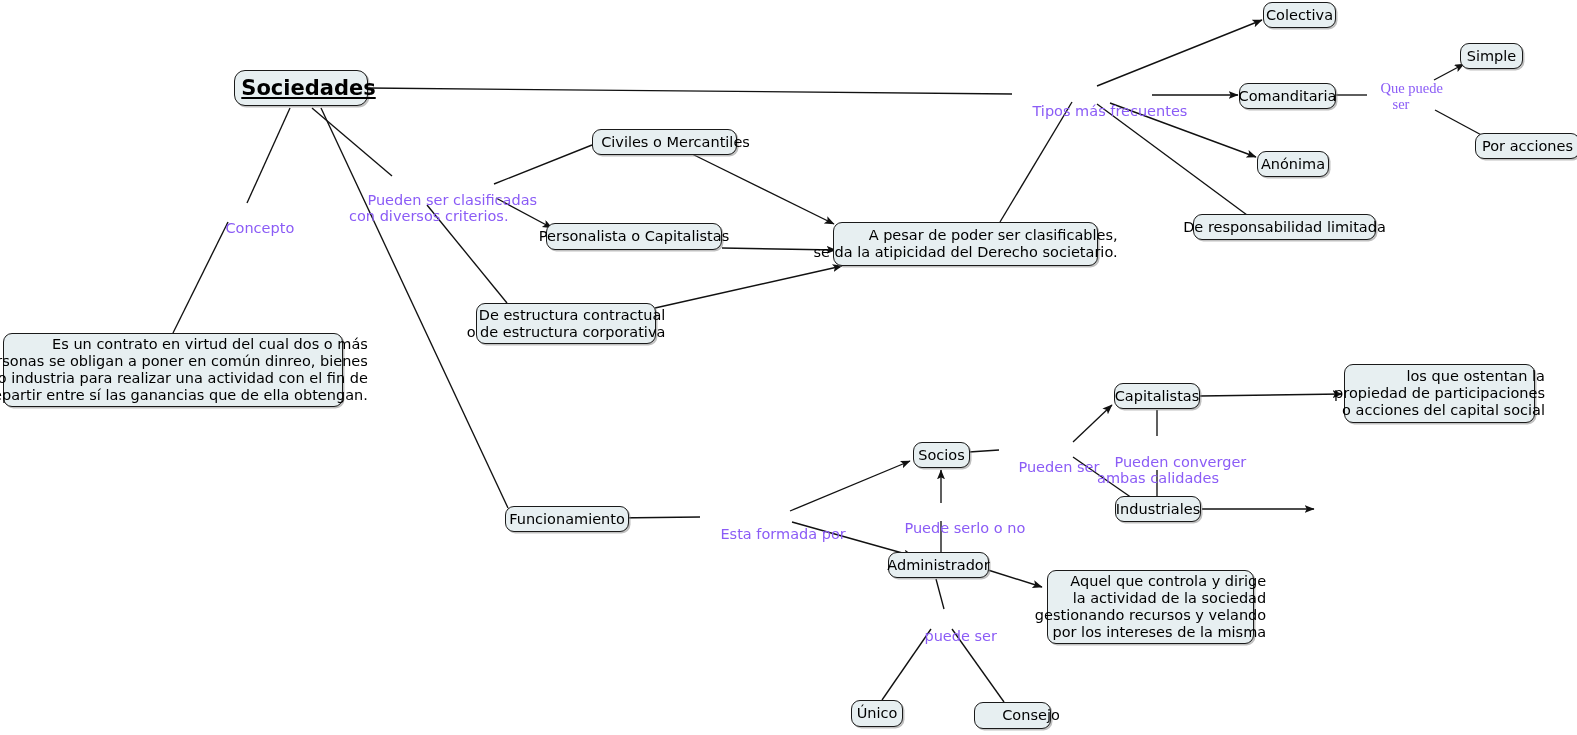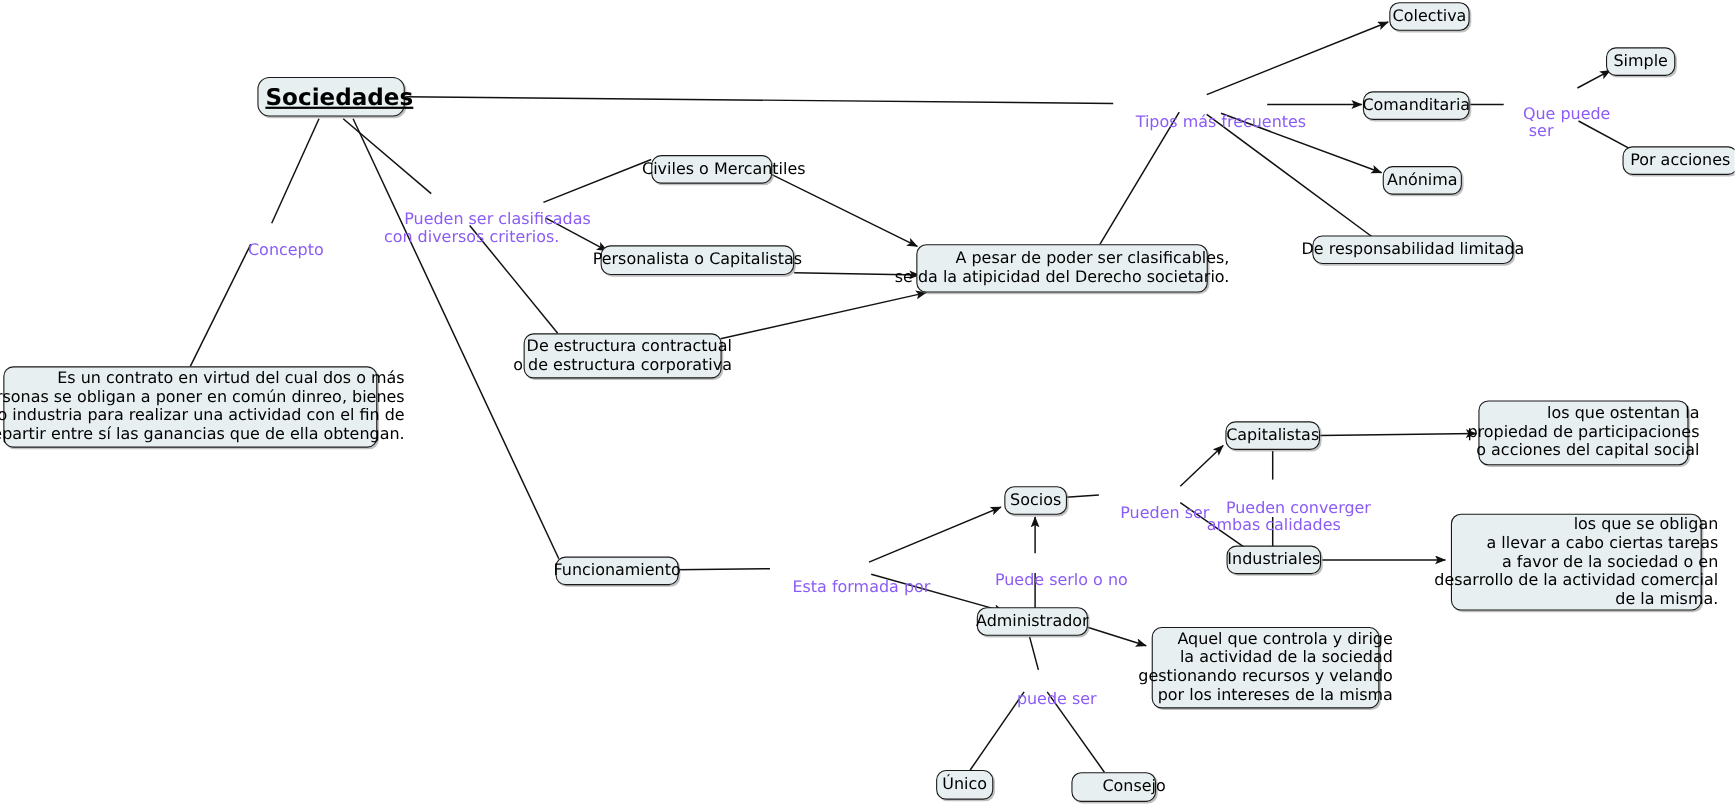--- a/index.html
+++ b/index.html
@@ -141,21 +141,21 @@
       <line x1="931" y1="629" x2="882" y2="700"></line>
 
       <line x1="952" y1="629" x2="1004" y2="702"></line>
     </g>
   </svg>
 
   <div class="node root" style="left:234px; top:70px; width:134px; height:36px;">
     <span>Sociedades</span>
   </div>
 
-  <div class="node" style="left:592px; top:141px; width:110px; height:26px;padding-left:31px;">
+  <div class="node" style="left:592px; top:129px; width:145px; height:26px;padding-left:31px;">
     <span>Civiles o Mercantiles</span>
   </div>
 
   <div class="node" style="left:546px; top:223px; width:176px; height:27px;">
     <span>Personalista o Capitalistas</span>
   </div>
 
   <div class="node" style="left:476px; top:303px; width:180px; height:41px;">
     <span>De estructura contractual
 o de estructura corporativa</span>
@@ -190,21 +190,21 @@
   </div>
 
   <div class="node" style="left:1460px; top:43px; width:63px; height:26px;">
     <span>Simple</span>
   </div>
 
   <div class="node" style="left:1475px; top:133px; width:105px; height:26px;">
     <span>Por acciones</span>
   </div>
 
-  <div class="node" style="left:505px; top:506px; width:112px; height:26px;">
+  <div class="node" style="left:505px; top:506px; width:124px; height:26px;">
     <span>Funcionamiento</span>
   </div>
 
   <div class="node" style="left:913px; top:442px; width:57px; height:26px;">
     <span>Socios</span>
   </div>
 
   <div class="node" style="left:888px; top:552px; width:101px; height:26px;">
     <span>Administrador</span>
   </div>
@@ -216,27 +216,20 @@
   <div class="node" style="left:1115px; top:496px; width:86px; height:26px;">
     <span>Industriales</span>
   </div>
 
   <div class="node" style="left:1344px; top:364px; width:191px; height:59px;">
     <span>los que ostentan la
 propiedad de participaciones
 o acciones del capital social</span>
   </div>
 
-  <div class="node" style="left:1319px; top:467px; width:228px; height:88px;">
-    <span>los que se obligan
-a llevar a cabo ciertas tareas
-a favor de la sociedad o en
-desarrollo de la actividad comercial
-de la misma.</span>
-  </div>
 
   <div class="node" style="left:1047px; top:570px; width:207px; height:74px;">
     <span>Aquel que controla y dirige
 la actividad de la sociedad
 gestionando recursos y velando
 por los intereses de la misma</span>
   </div>
 
   <div class="node" style="left:851px; top:700px; width:52px; height:27px;">
     <span>Único</span>
@@ -252,21 +245,21 @@
 
   <div class="label" style="left:349px; top:176px; width:145px;">
     <span>Pueden ser clasificadas
 con diversos criterios.</span>
   </div>
 
   <div class="label" style="left:1014px; top:87px; width:139px;">
     <span>Tipos más frecuentes</span>
   </div>
 
-  <div class="label" style="left:1366px; top:80px; width:70px;">
+  <div class="label" style="left:1366px; top:64px; width:70px;font-family:Liberation Serif, serif;">
     <span>Que puede
 ser</span>
   </div>
 
   <div class="label" style="left:702px; top:510px; width:107px;">
     <span>Esta formada por</span>
   </div>
 
   <div class="label" style="left:1000px; top:443px; width:72px;">
     <span>Pueden ser</span>

